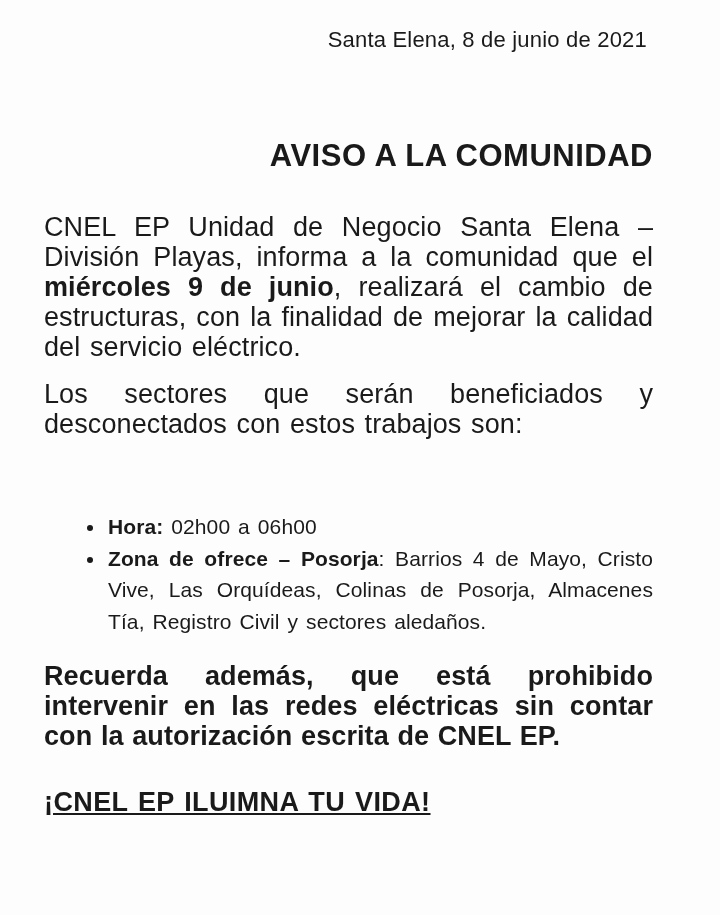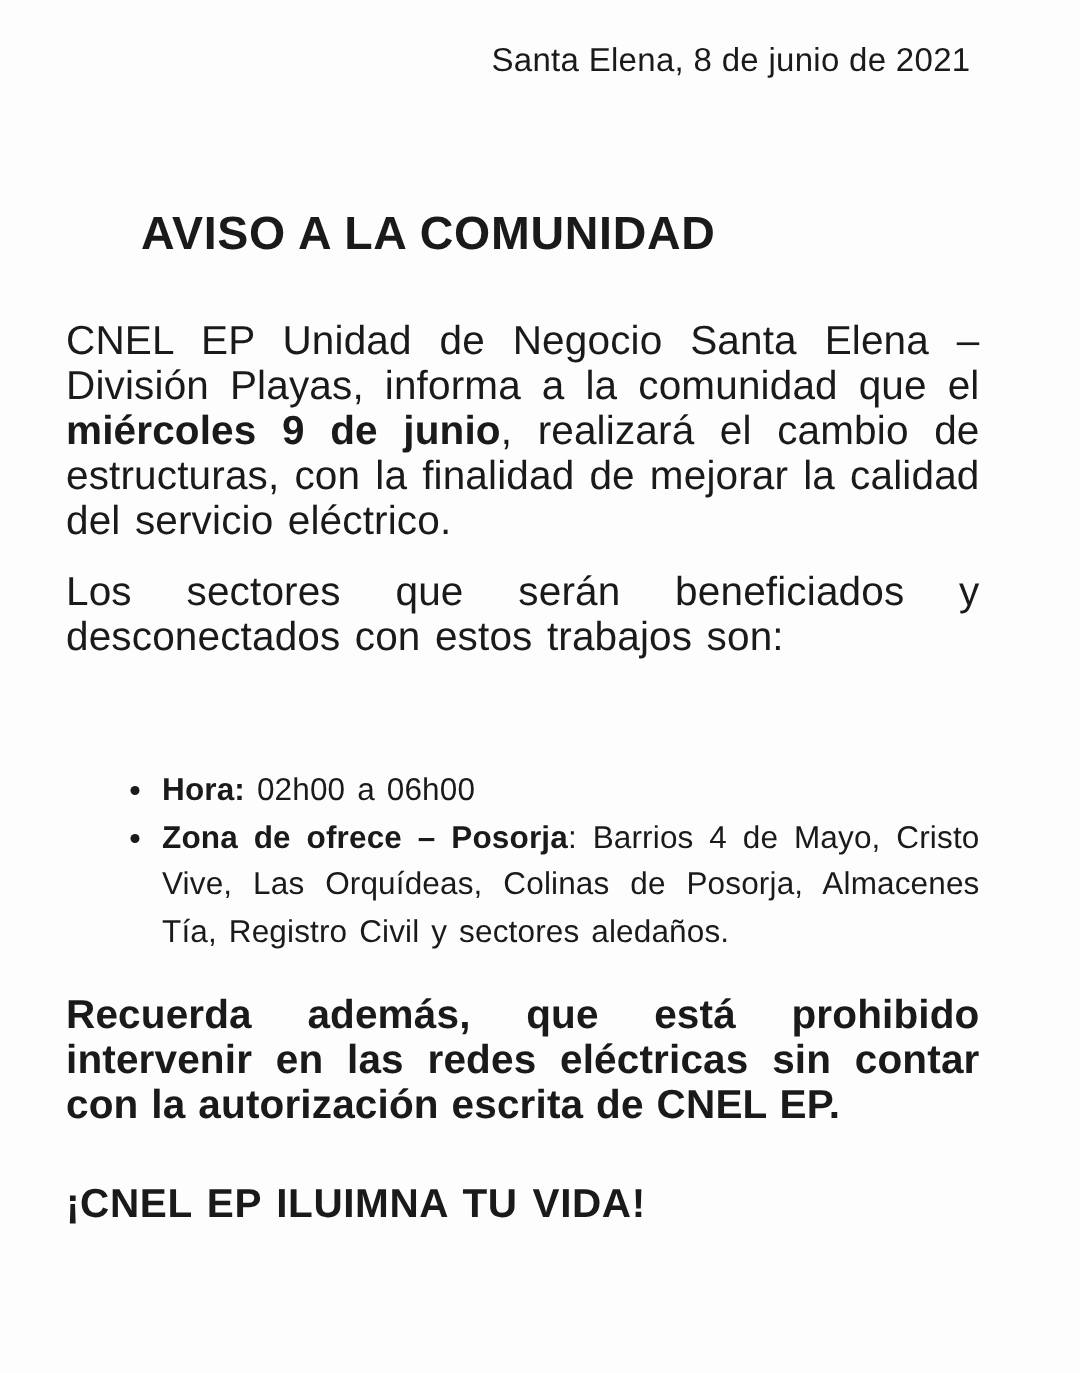--- a/index.html
+++ b/index.html
@@ -23,21 +23,21 @@
   }
   .date-line {
     text-align: right;
     font-size: 22px;
     line-height: 24px;
     padding-right: 6px;
     letter-spacing: 0.2px;
   }
   .doc-title {
     margin: 86px 0 0 50px;
-    text-align: left;
+    text-align: right;
     font-size: 31px;
     font-weight: bold;
     letter-spacing: 0.5px;
     line-height: 36px;
   }
   p {
     margin: 0;
     font-size: 27px;
     line-height: 30px;
     text-align: justify;
@@ -63,20 +63,21 @@
   .warning-para {
     margin-top: 24px;
     font-weight: bold;
     word-spacing: 1px;
   }
   .slogan-para {
     margin-top: 36px;
     font-weight: bold;
     text-align: left;
     letter-spacing: 0.4px;
+    text-decoration: underline;
   }
   strong { font-weight: bold; }
 </style>
 </head>
 <body>
 
 <div class="page">
 
   <div class="date-line">Santa Elena, 8 de junio de 2021</div>
 

